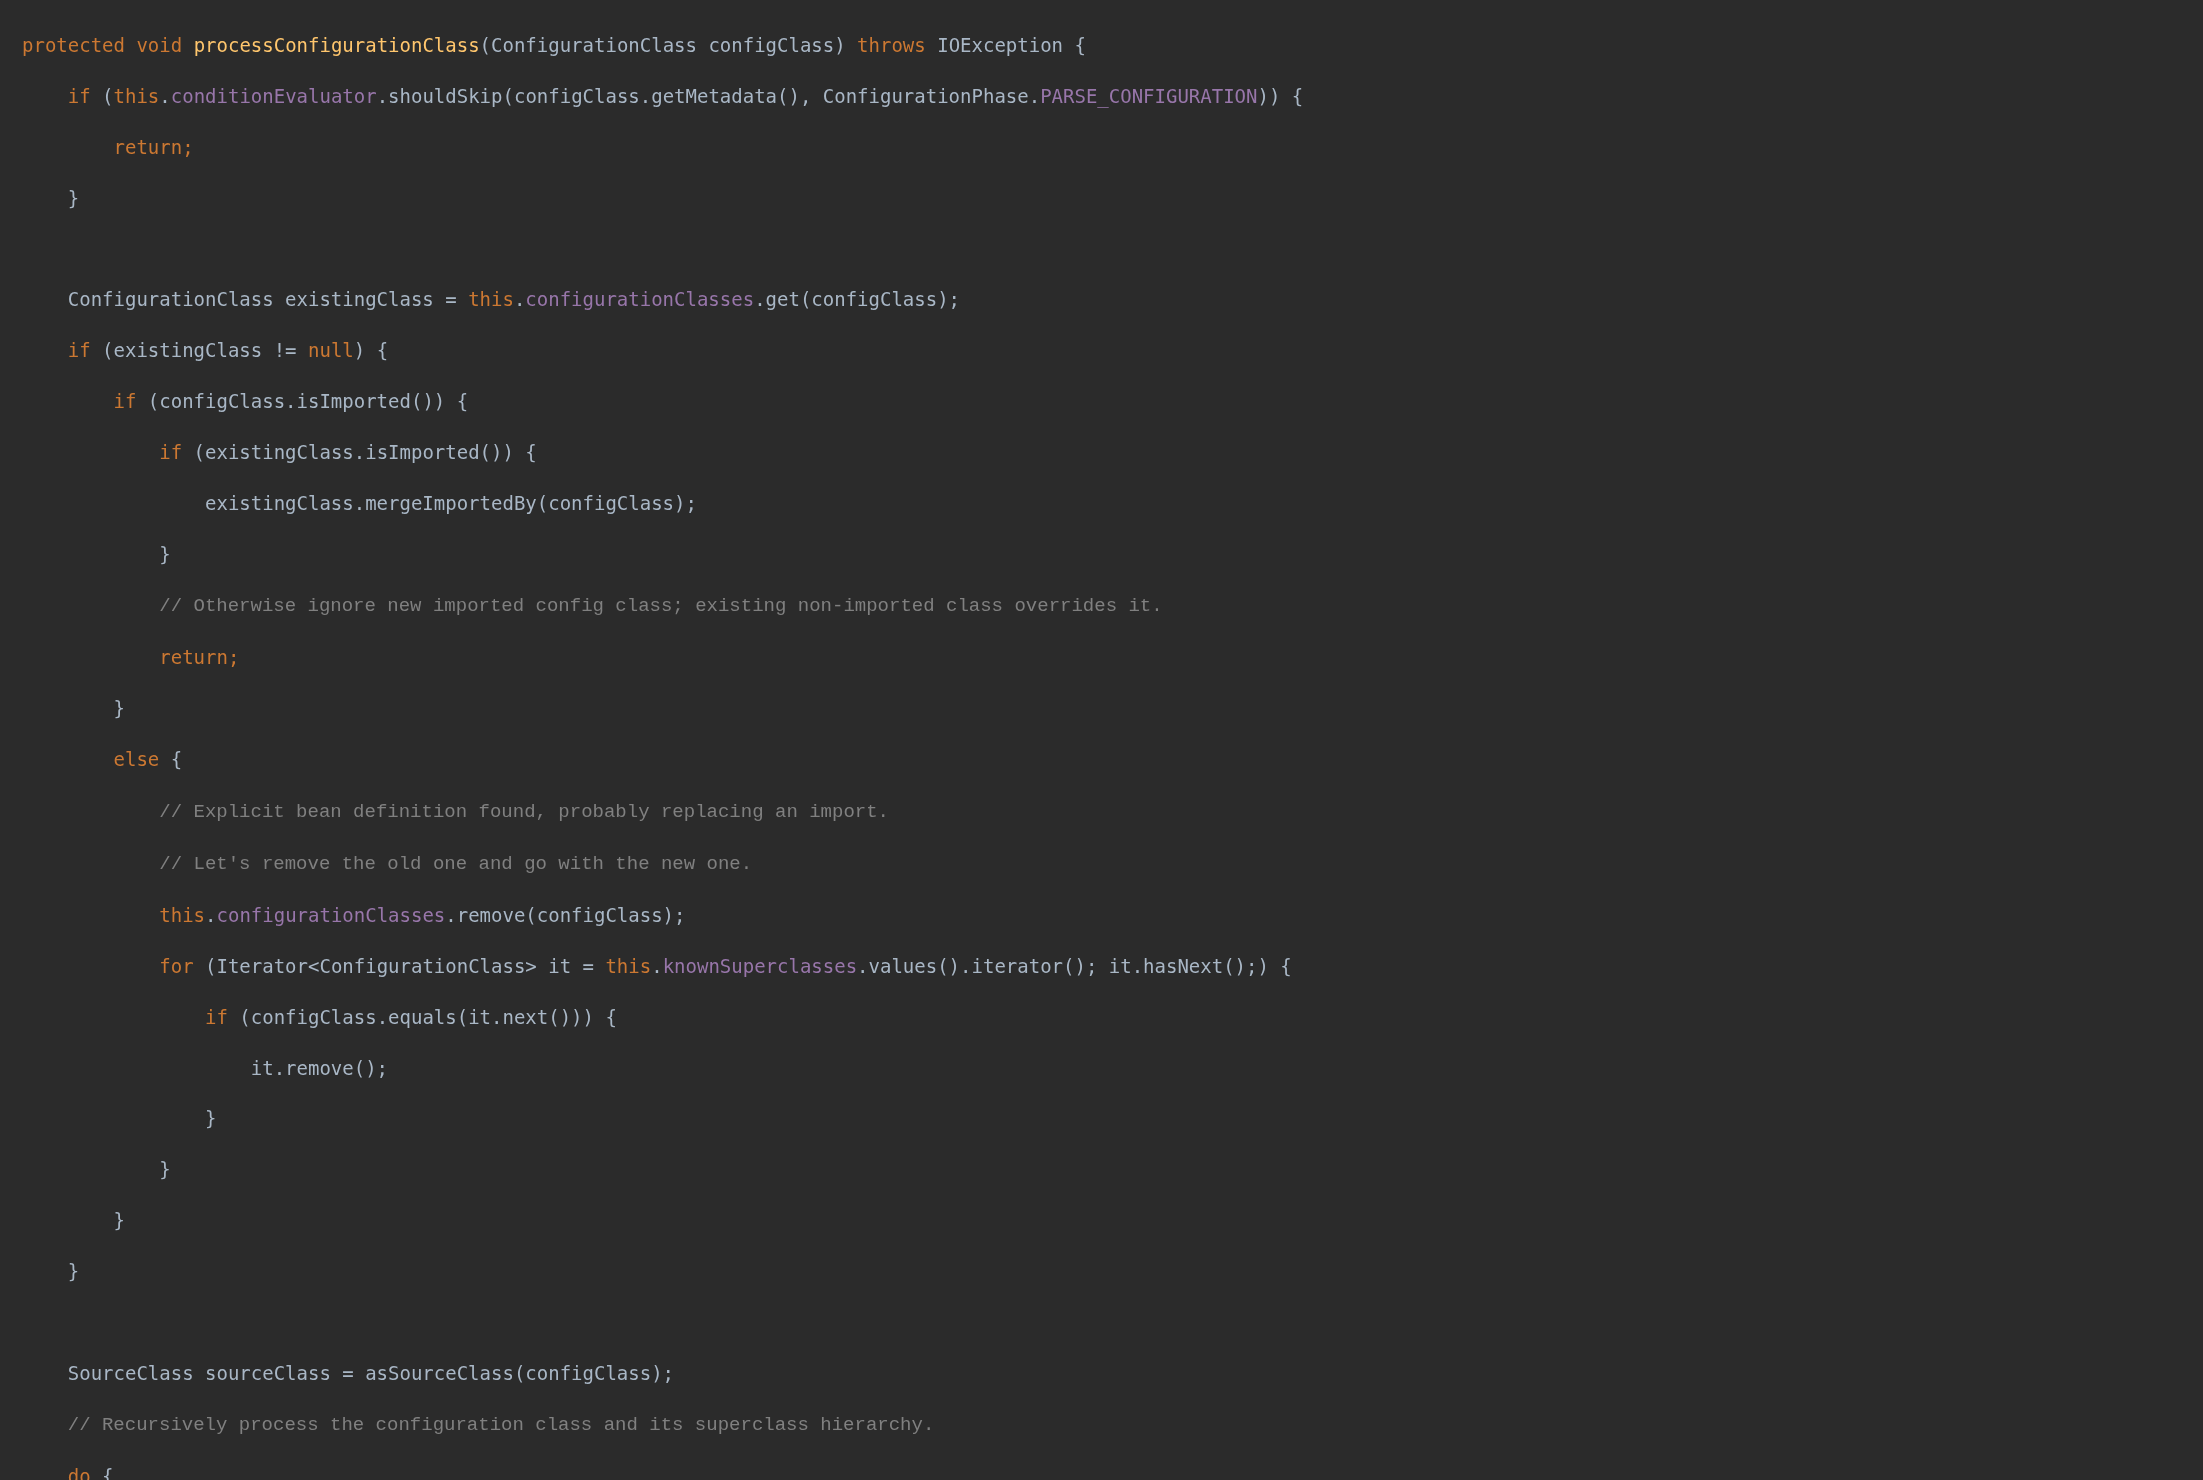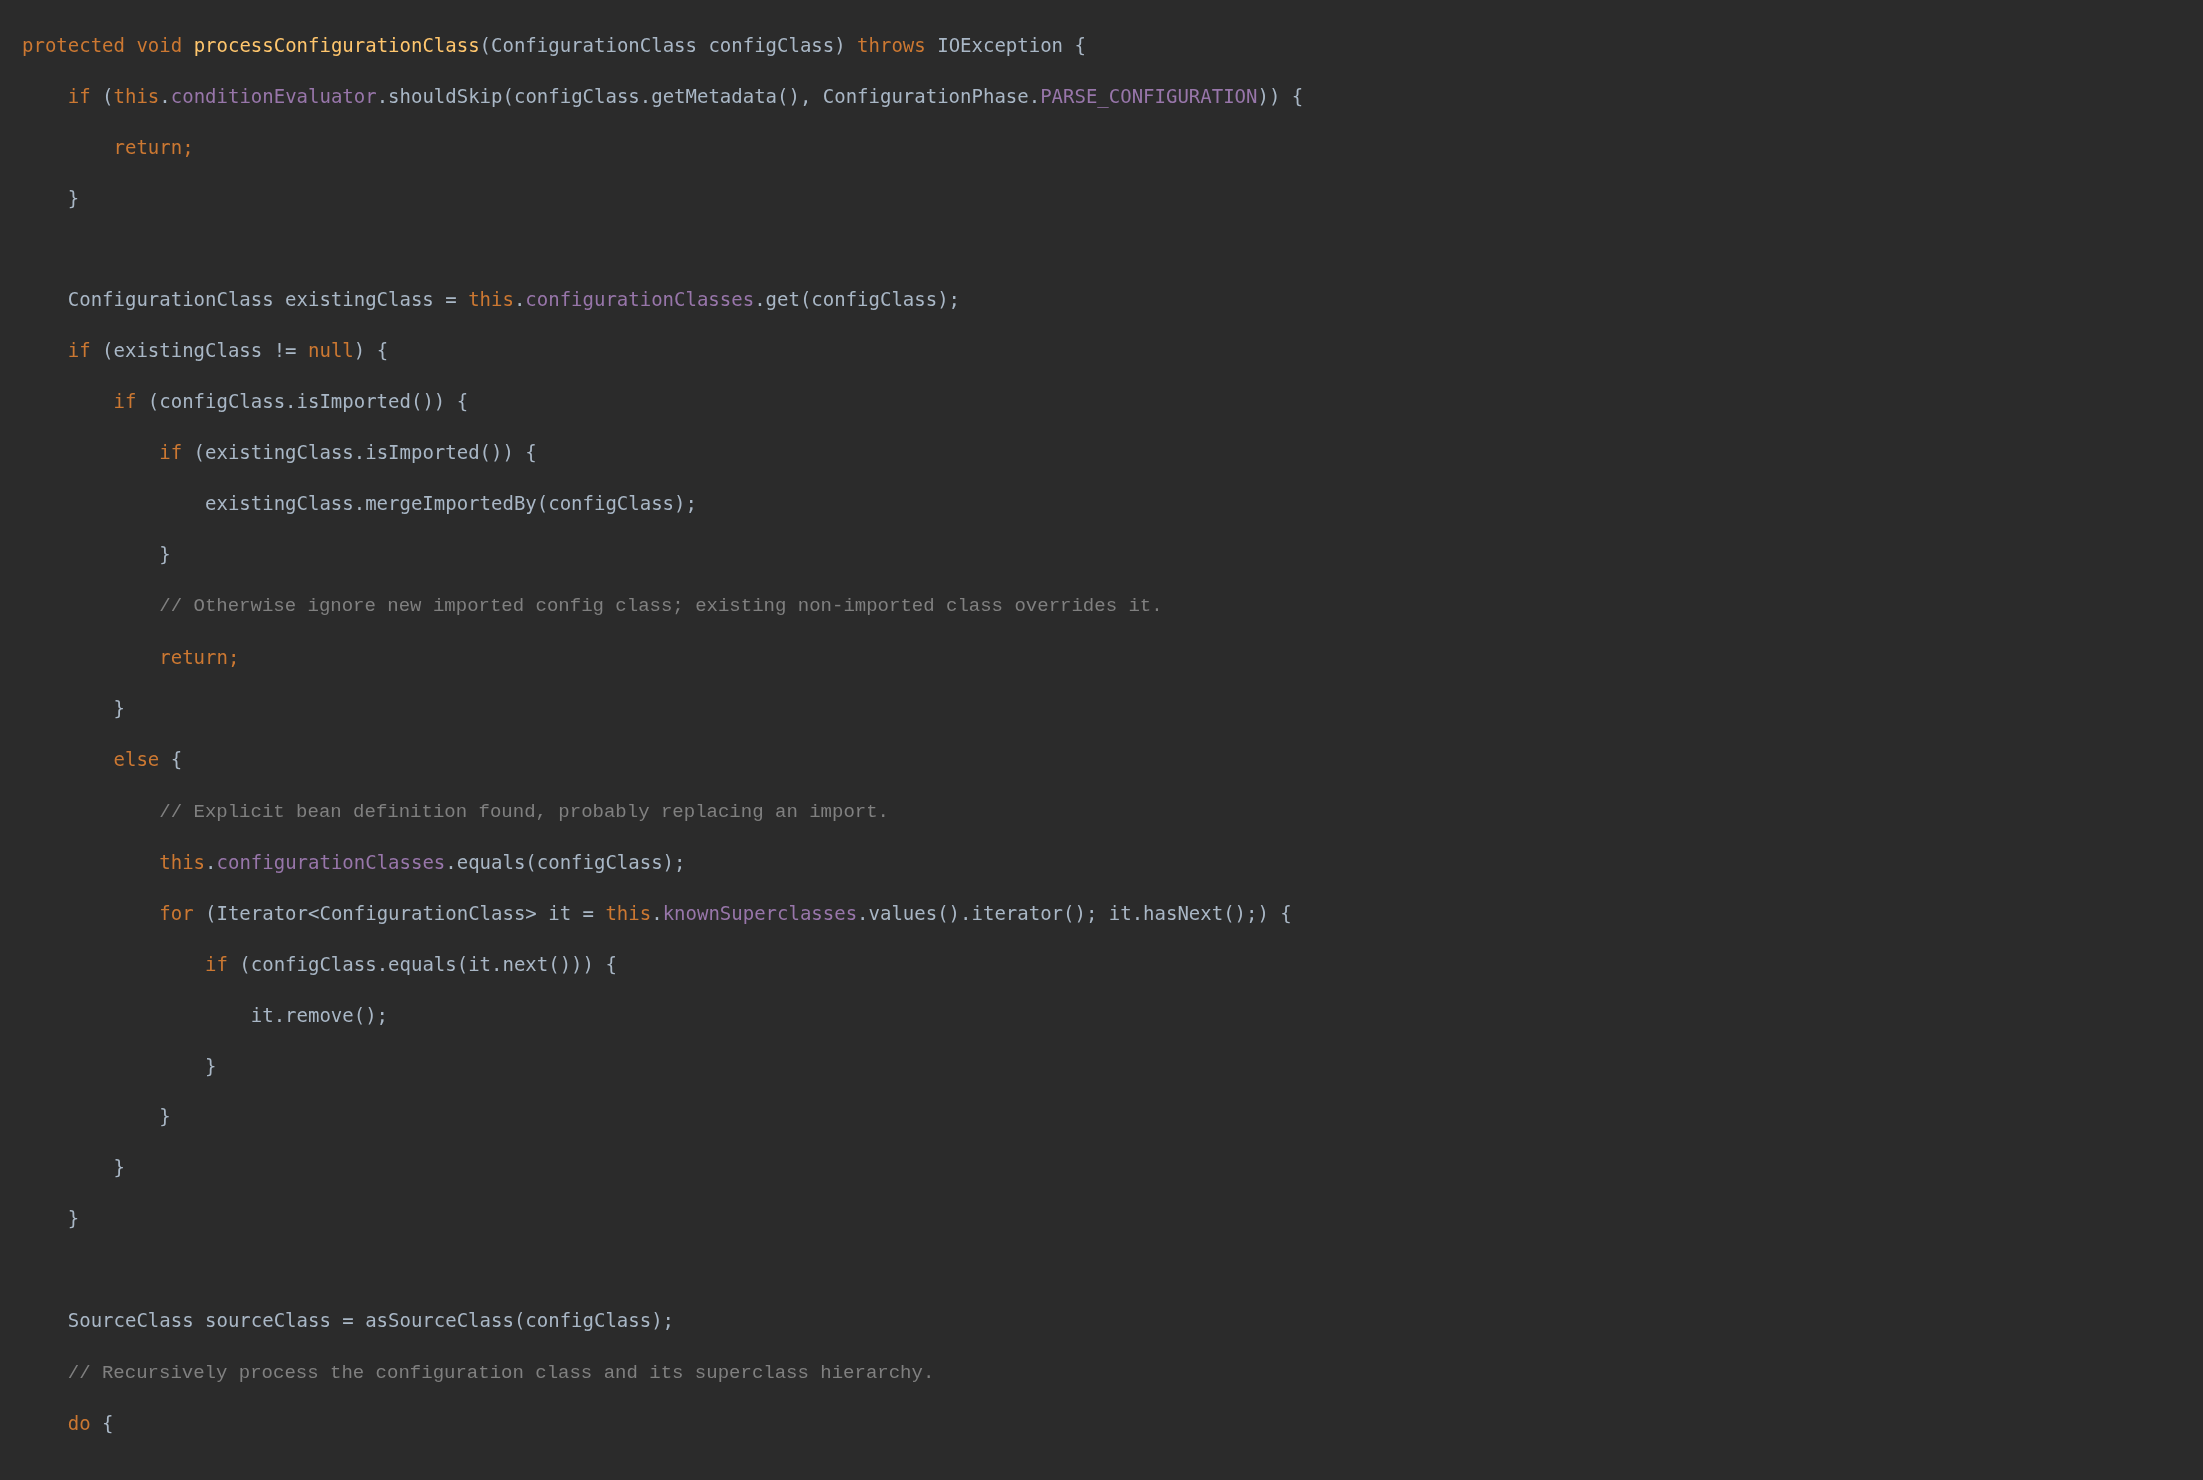--- a/index.html
+++ b/index.html
@@ -36,21 +36,22 @@
 <div><span>    </span><span class="tok-kw1">if</span><span> (existingClass != </span><span class="tok-kw1">null</span><span>) {</span></div>
 <div><span>        </span><span class="tok-kw1">if</span><span> (configClass.isImported()) {</span></div>
 <div><span>            </span><span class="tok-kw1">if</span><span> (existingClass.isImported()) {</span></div>
 <div><span>                existingClass.mergeImportedBy(configClass);</span></div>
 <div><span>            }</span></div>
 <div><span>            </span><span class="tok-comment">// Otherwise ignore new imported config class; existing non-imported class overrides it.</span></div>
 <div><span>            </span><span class="tok-kw1">return</span><span class="tok-kw1">;</span></div>
 <div><span>        }</span></div>
 <div><span>        </span><span class="tok-kw1">else</span><span> {</span></div>
 <div><span>            </span><span class="tok-comment">// Explicit bean definition found, probably replacing an import.</span></div>
-<div><span>            </span><span class="tok-kw1">this</span><span>.</span><span class="tok-field">configurationClasses</span><span>.equals(configClass);</span></div>
+<div><span>            </span><span class="tok-comment">// Let's remove the old one and go with the new one.</span></div>
+<div><span>            </span><span class="tok-kw1">this</span><span>.</span><span class="tok-field">configurationClasses</span><span>.remove(configClass);</span></div>
 <div><span>            </span><span class="tok-kw1">for</span><span> (Iterator&lt;ConfigurationClass&gt; it = </span><span class="tok-kw1">this</span><span>.</span><span class="tok-field">knownSuperclasses</span><span>.values().iterator(); it.hasNext();) {</span></div>
 <div><span>                </span><span class="tok-kw1">if</span><span> (configClass.equals(it.next())) {</span></div>
 <div><span>                    it.remove();</span></div>
 <div><span>                }</span></div>
 <div><span>            }</span></div>
 <div><span>        }</span></div>
 <div><span>    }</span></div>
 <div><span></span>&nbsp;</div>
 <div><span>    SourceClass sourceClass = asSourceClass(configClass);</span></div>
 <div><span>    </span><span class="tok-comment">// Recursively process the configuration class and its superclass hierarchy.</span></div>

